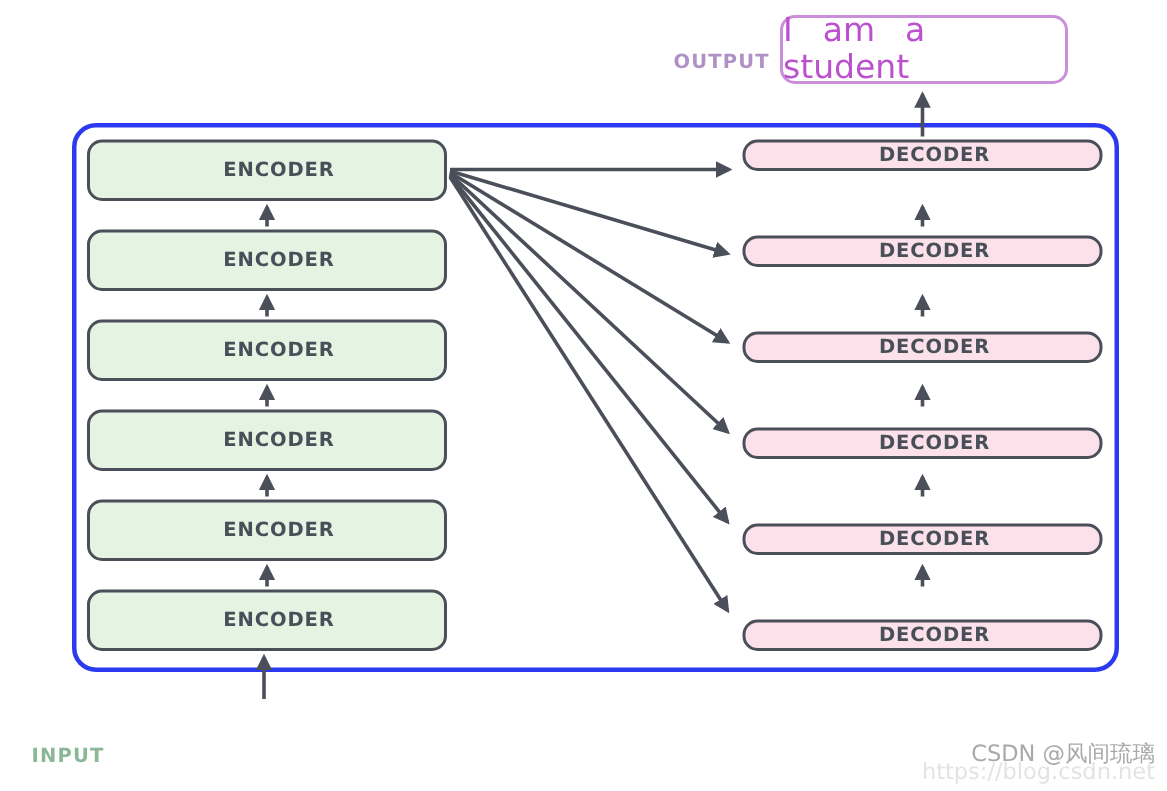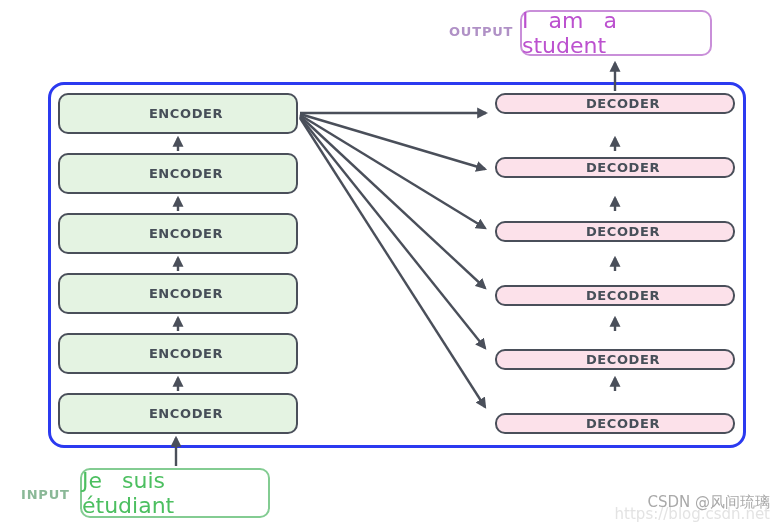--- a/index.html
+++ b/index.html
@@ -20,21 +20,21 @@
     box-sizing:border-box;height:41px;border-radius:10px;
     border:2.5px solid #4a4f5a;display:flex;align-items:center;justify-content:center;
     font-size:13px;font-weight:600;letter-spacing:0.6px;color:#474f59;padding-left:16px;
   }
   .block.enc{background:#e4f3e2;}
   .block.dec{background:#fce1ea;}
   
   svg.arrows{position:absolute;left:0;top:0;pointer-events:none;}
   
   .io-label{
-    position:absolute;font-size:13px;font-weight:600;letter-spacing:0.8px;
+    position:absolute;font-size:13px;font-weight:600;letter-spacing:0.8px;margin-top:10px;
   }
   .out-label{left:449px;top:24px;color:#b091c6;}
   .in-label{left:21px;top:487px;color:#8ab897;}
   .io-box{
     position:absolute;box-sizing:border-box;border-radius:10px;background:#ffffff;
     display:flex;align-items:center;justify-content:center;
     font-size:22px;word-spacing:13px;
   }
   .out-box{left:520px;top:10px;width:192px;height:46px;border:2px solid #c98fd9;color:#bc51cf;}
   .in-box{left:80px;top:468px;width:190px;height:50px;border:2px solid #83cc92;color:#4cbf60;}
@@ -126,22 +126,19 @@
       <line x1="300" y1="113" x2="486" y2="113" marker-end="url(#ah)"></line>
       <line x1="300" y1="114" x2="485" y2="169" marker-end="url(#ah)"></line>
       <line x1="300" y1="115" x2="485" y2="228" marker-end="url(#ah)"></line>
       <line x1="300" y1="116" x2="485" y2="288" marker-end="url(#ah)"></line>
       <line x1="300" y1="117" x2="485" y2="348" marker-end="url(#ah)"></line>
       <line x1="300" y1="118" x2="485" y2="407" marker-end="url(#ah)"></line>
     </g>
   </svg>
 
   <div class="io-label in-label">INPUT</div>
-  <div class="io-box in-box">
-    <span>Je suis étudiant</span>
-  </div>
 
   <div class="wm">
     <div class="wm-main">CSDN @风间琉璃</div>
     <div class="wm-sub">https://blog.csdn.net</div>
   </div>
 
 </div>
 
 </body></html>

